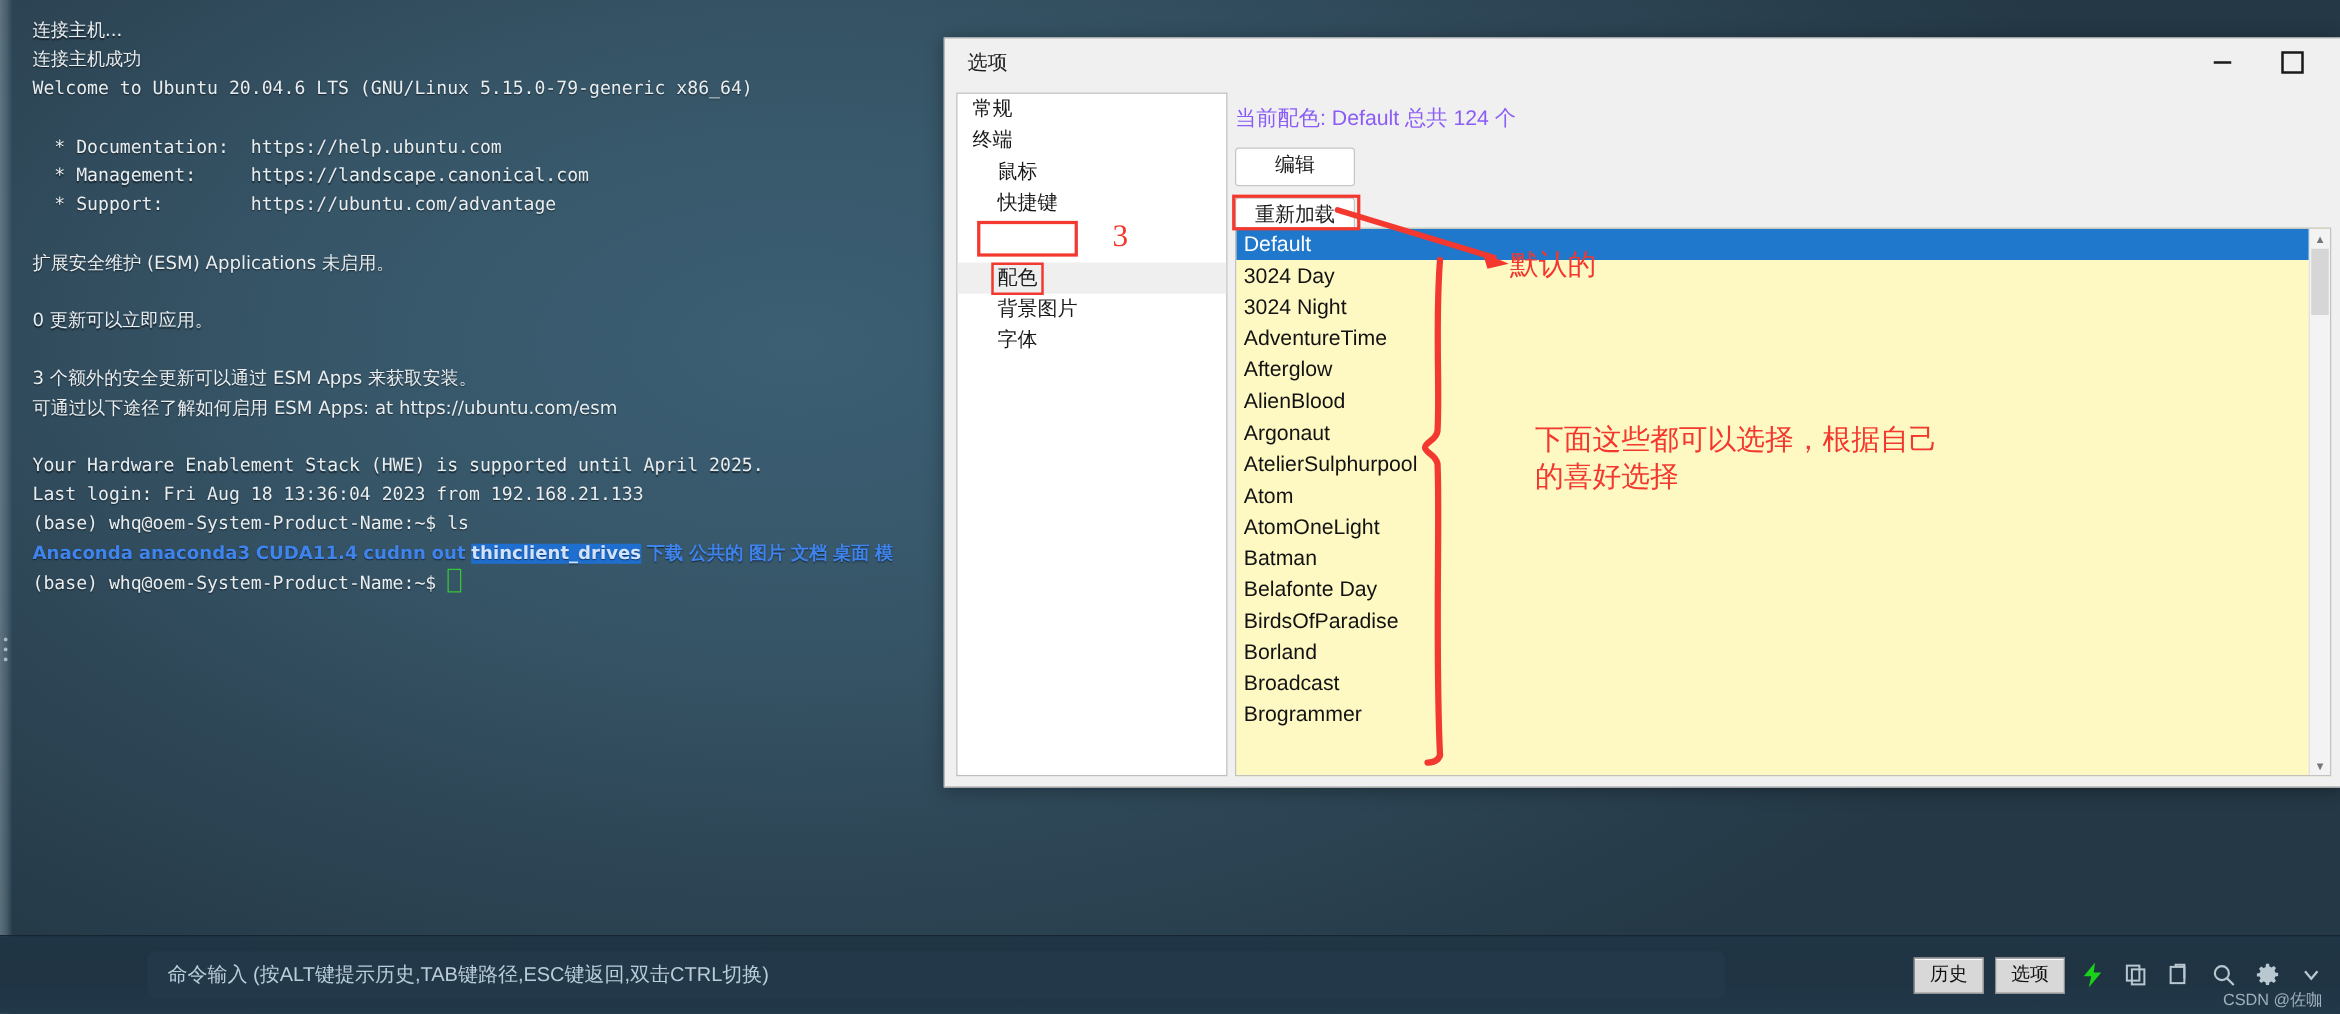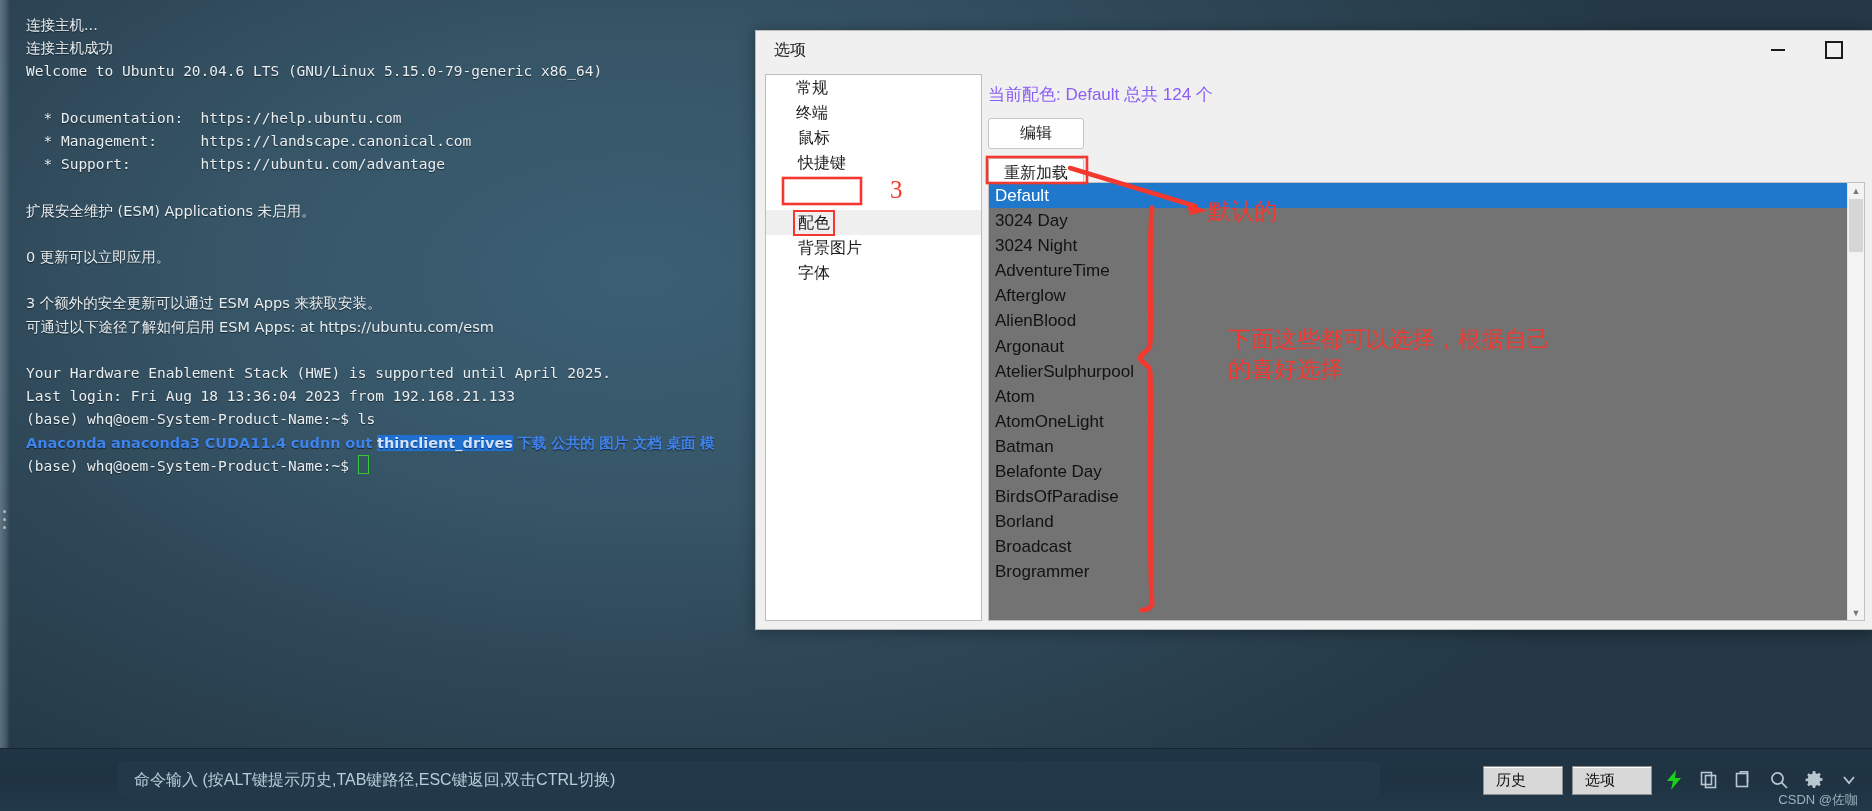--- a/index.html
+++ b/index.html
@@ -44,22 +44,22 @@
   #cmdinput{
     position:absolute;left:118px;top:12px;height:38px;right:492px;
     background:#23394a;border-radius:6px;
     display:flex;align-items:center;padding-left:16px;
     color:#b9ccd8;font-size:16px;
   }
   .bb-right{
     position:absolute;right:10px;top:11px;height:40px;display:flex;align-items:center;gap:9px;
   }
   .bb-btn{
-    min-width:54px;height:27px;line-height:25px;text-align:left;
-    background:#d8d8d8;border:1px solid #8e8e8e;color:#111;font-size:15px;padding:0 12px;
+    min-width:54px;height:27px;line-height:25px;text-align:center;
+    background:#d8d8d8;border:1px solid #8e8e8e;color:#111;font-size:15px;padding:0 0;
     box-shadow:inset 0 1px 0 #fff;
   }
   .bb-icon{width:26px;height:26px;display:flex;align-items:center;justify-content:center;color:#c3d0d8;}
   .bb-icon svg{display:block;}
   .watermark{
     position:absolute;right:14px;bottom:2px;color:#9fb0bc;font-size:13px;
     font-family:"Liberation Sans","DejaVu Sans",sans-serif;
   }
 
   
@@ -75,40 +75,40 @@
   #dlg-title .t{position:absolute;left:18px;top:9px;font-size:16px;color:#202020;}
   .wctrl{position:absolute;top:0;width:46px;height:38px;display:flex;align-items:center;justify-content:center;}
   .wctrl .min{width:14px;height:2px;background:#1a1a1a;display:block;}
   .wctrl .max{width:14px;height:14px;border:2px solid #1a1a1a;display:block;}
 
   #nav{
     position:absolute;left:9px;top:43px;width:215px;height:545px;
     background:#fff;border:1px solid #bdbdbd;
   }
   .nav-item{
-    height:25px;line-height:25px;padding-left:30px;font-size:16px;color:#1b1b1b;position:relative;
+    height:25px;line-height:25px;padding-left:12px;font-size:16px;color:#1b1b1b;position:relative;
   }
   .nav-item.lvl2{padding-left:32px;}
   .nav-item.sel{background:#efefef;margin-top:35px;}
   .nav-item.sel .boxed{
     display:inline-block;outline:2.5px solid #f3382f;padding:0 3px;margin-left:-3px;line-height:22px;
   }
 
   #right{position:absolute;left:232px;top:43px;right:8px;bottom:8px;}
   #scheme-head{font-size:17px;color:#8b5cf6;padding:9px 0 0 0;}
   #btnrow{display:flex;gap:9px;margin-top:12px;flex-direction:column;}
   .tbtn{
     width:94px;height:29px;line-height:27px;text-align:center;
     background:#fff;border:1px solid #c6c6c6;border-radius:3px;font-size:16px;color:#1b1b1b;
   }
   .tbtn.accent{color:#e8500f;}
 
   #listwrap{
     position:absolute;left:0;right:0;top:108px;bottom:0;
-    background:#737373;border:1px solid #c2c2c2;overflow:hidden;
+    background:#fef9c3;border:1px solid #c2c2c2;overflow:hidden;
   }
   #listinner{position:absolute;left:0;right:16px;top:0;bottom:0;overflow:hidden;}
   .li{height:25.1px;line-height:25.1px;padding-left:6px;font-size:17px;color:#121212;}
   .li.sel{background:#2078cd;color:#fff;}
   #sbar{position:absolute;right:0;top:0;bottom:0;width:16px;background:#f3f3f3;border-left:1px solid #e2e2e2;}
   #sthumb{position:absolute;right:1px;top:16px;width:14px;height:53px;background:#d6d6d6;}
   .sarrow{position:absolute;right:1px;width:14px;height:15px;display:flex;align-items:center;justify-content:center;color:#777;font-size:9px;}
 
   
   #anno{position:absolute;inset:0;pointer-events:none;}
@@ -242,15 +242,15 @@
     <rect x="987" y="157" width="100" height="26" fill="none" stroke="#f3382f" stroke-width="2.6"></rect>
 
     <path d="M1070 168 L1195 206" stroke="#f3382f" stroke-width="4.5" fill="none" stroke-linecap="round"></path>
     <polygon points="1207,211 1186,202 1190,215" fill="#f3382f"></polygon>
 
     <path d="M1152 208 C1148 260 1152 310 1150 345 C1149 352 1140 354 1140 358 C1140 362 1149 364 1150 371 C1152 410 1148 520 1152 604" stroke="#f3382f" stroke-width="5" fill="none" stroke-linecap="round" stroke-linejoin="round"></path>
     <path d="M1152 604 C1151 608 1147 610 1142 610" stroke="#f3382f" stroke-width="5" fill="none" stroke-linecap="round"></path>
   </svg>
   <div class="anno-num" style="left:890px;top:176px">3</div>
   <div class="anno-text" style="left:1208px;top:196px">默认的</div>
-  <div class="anno-text" style="left:1228px;top:324px">下面这些都可以选择，根据自己
+  <div class="anno-text" style="left:1228px;top:336px">下面这些都可以选择，根据自己
 的喜好选择</div>
 </div>
 
 </body></html>

